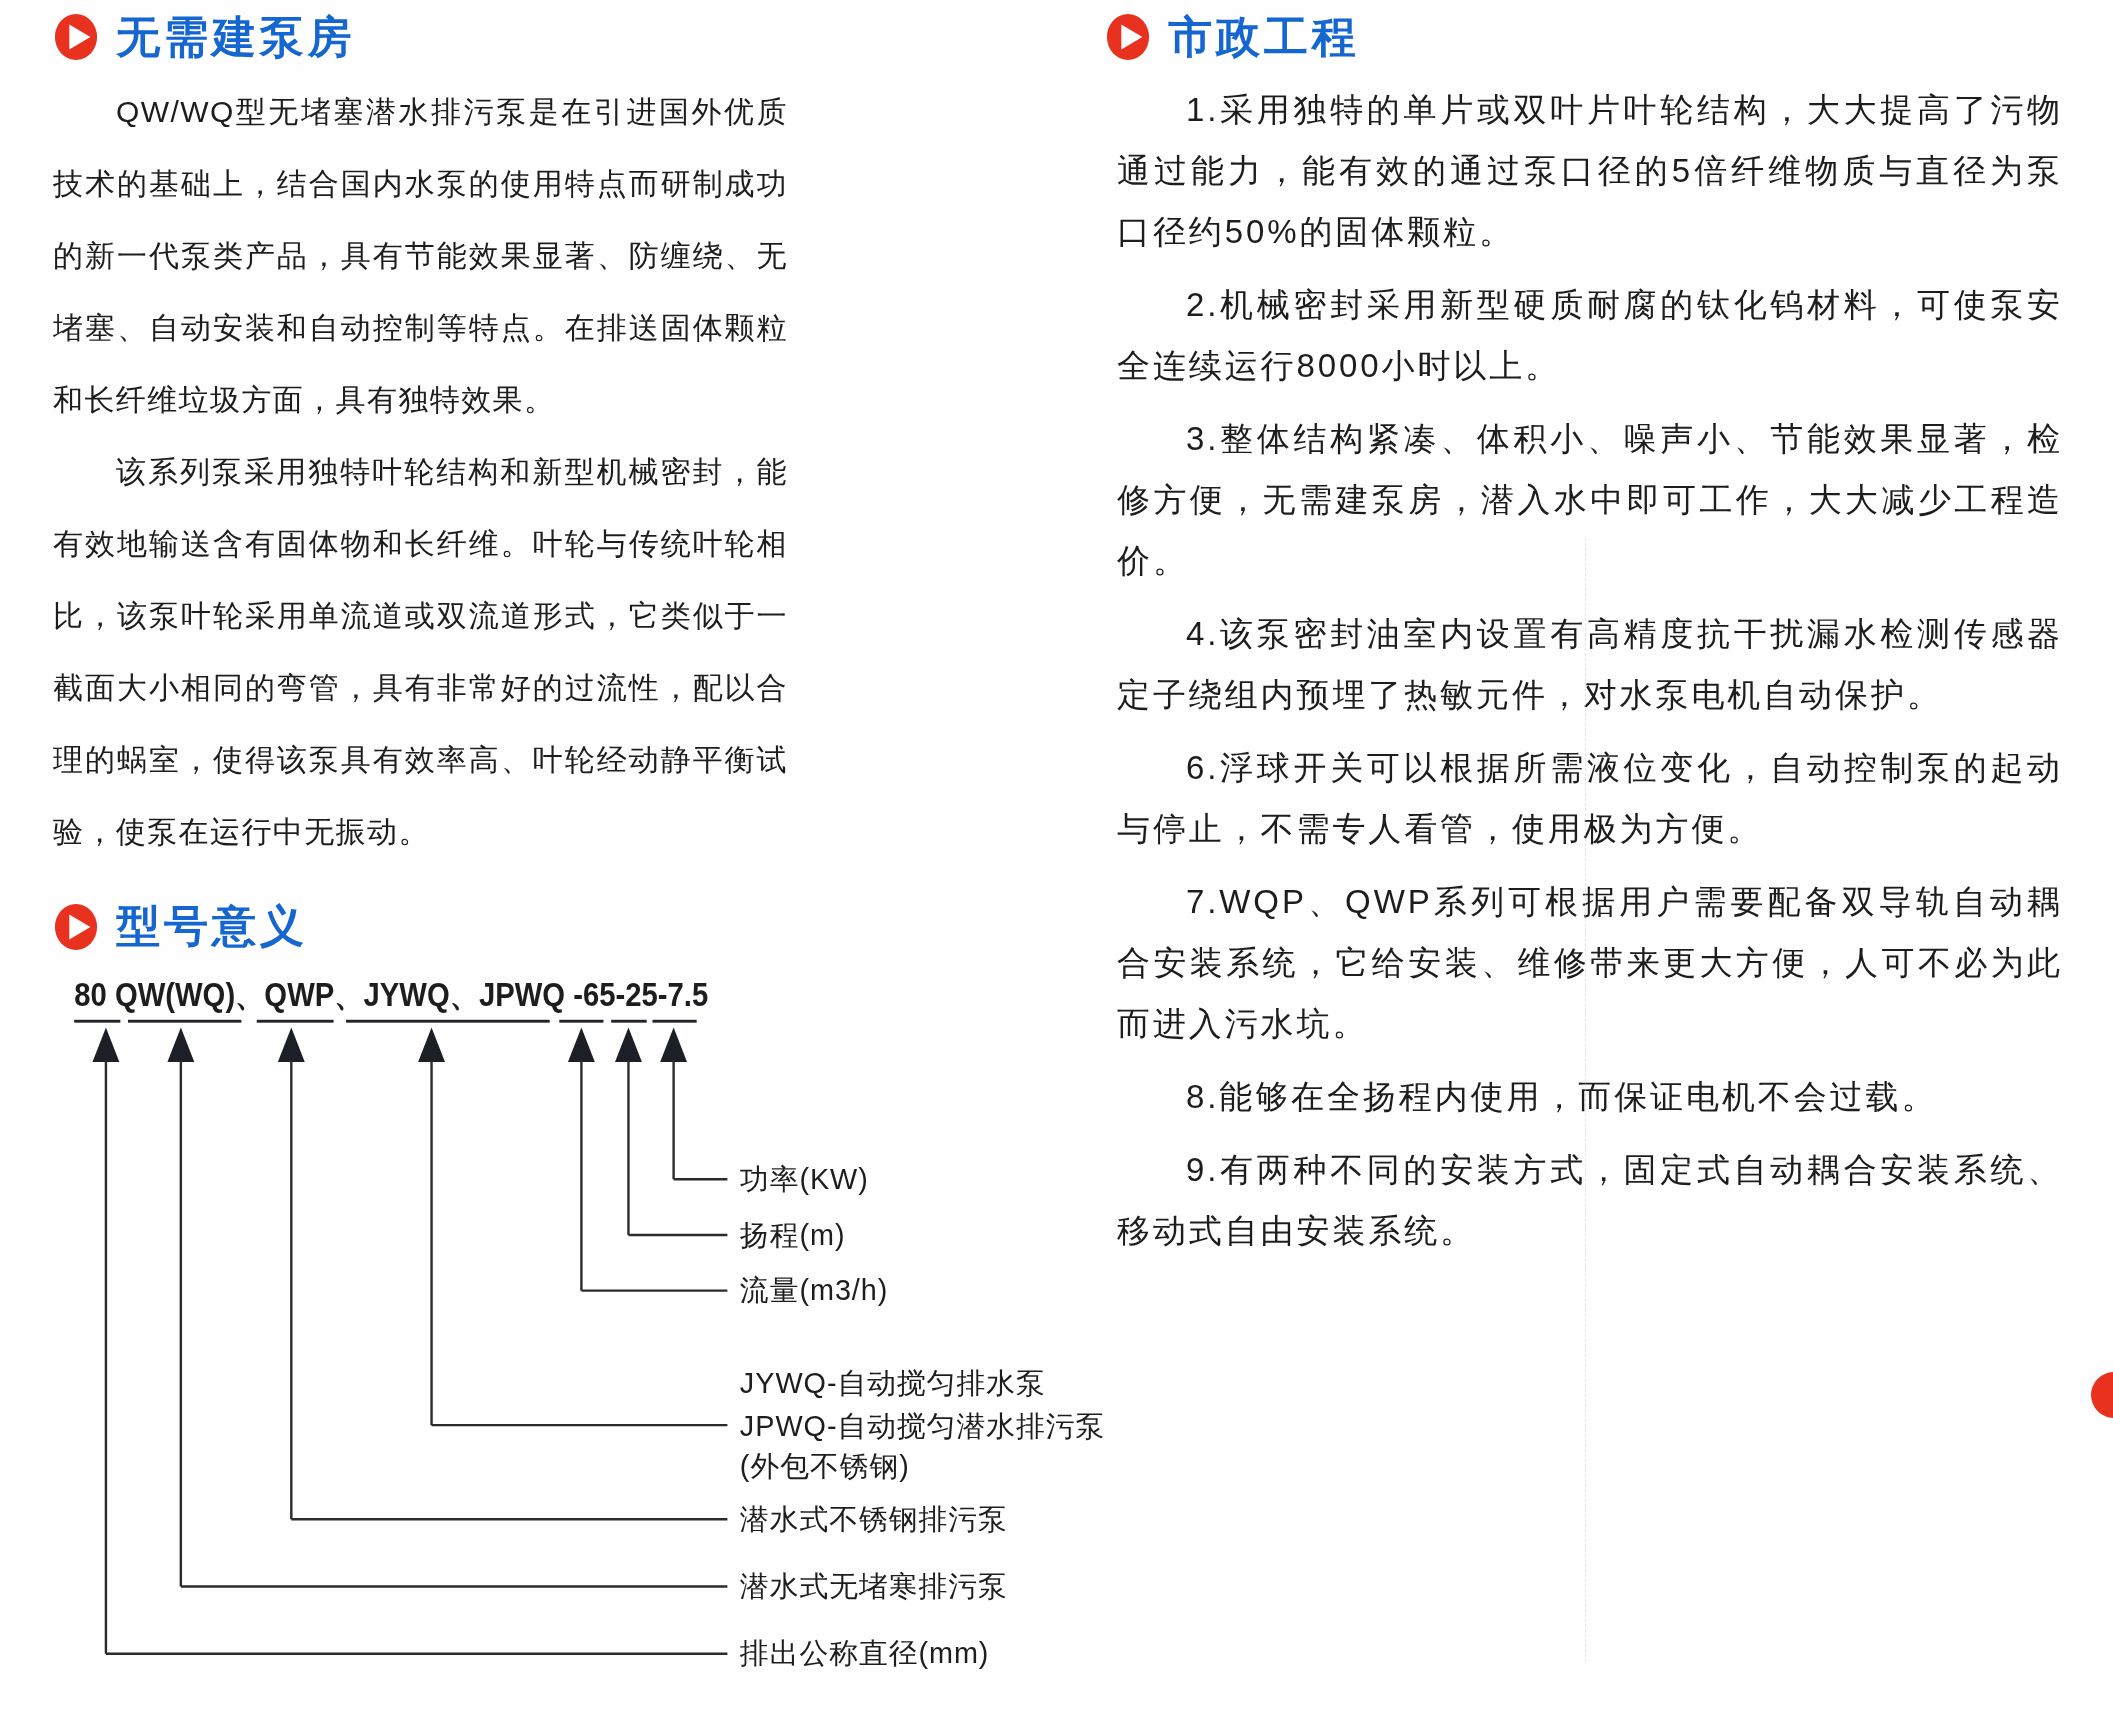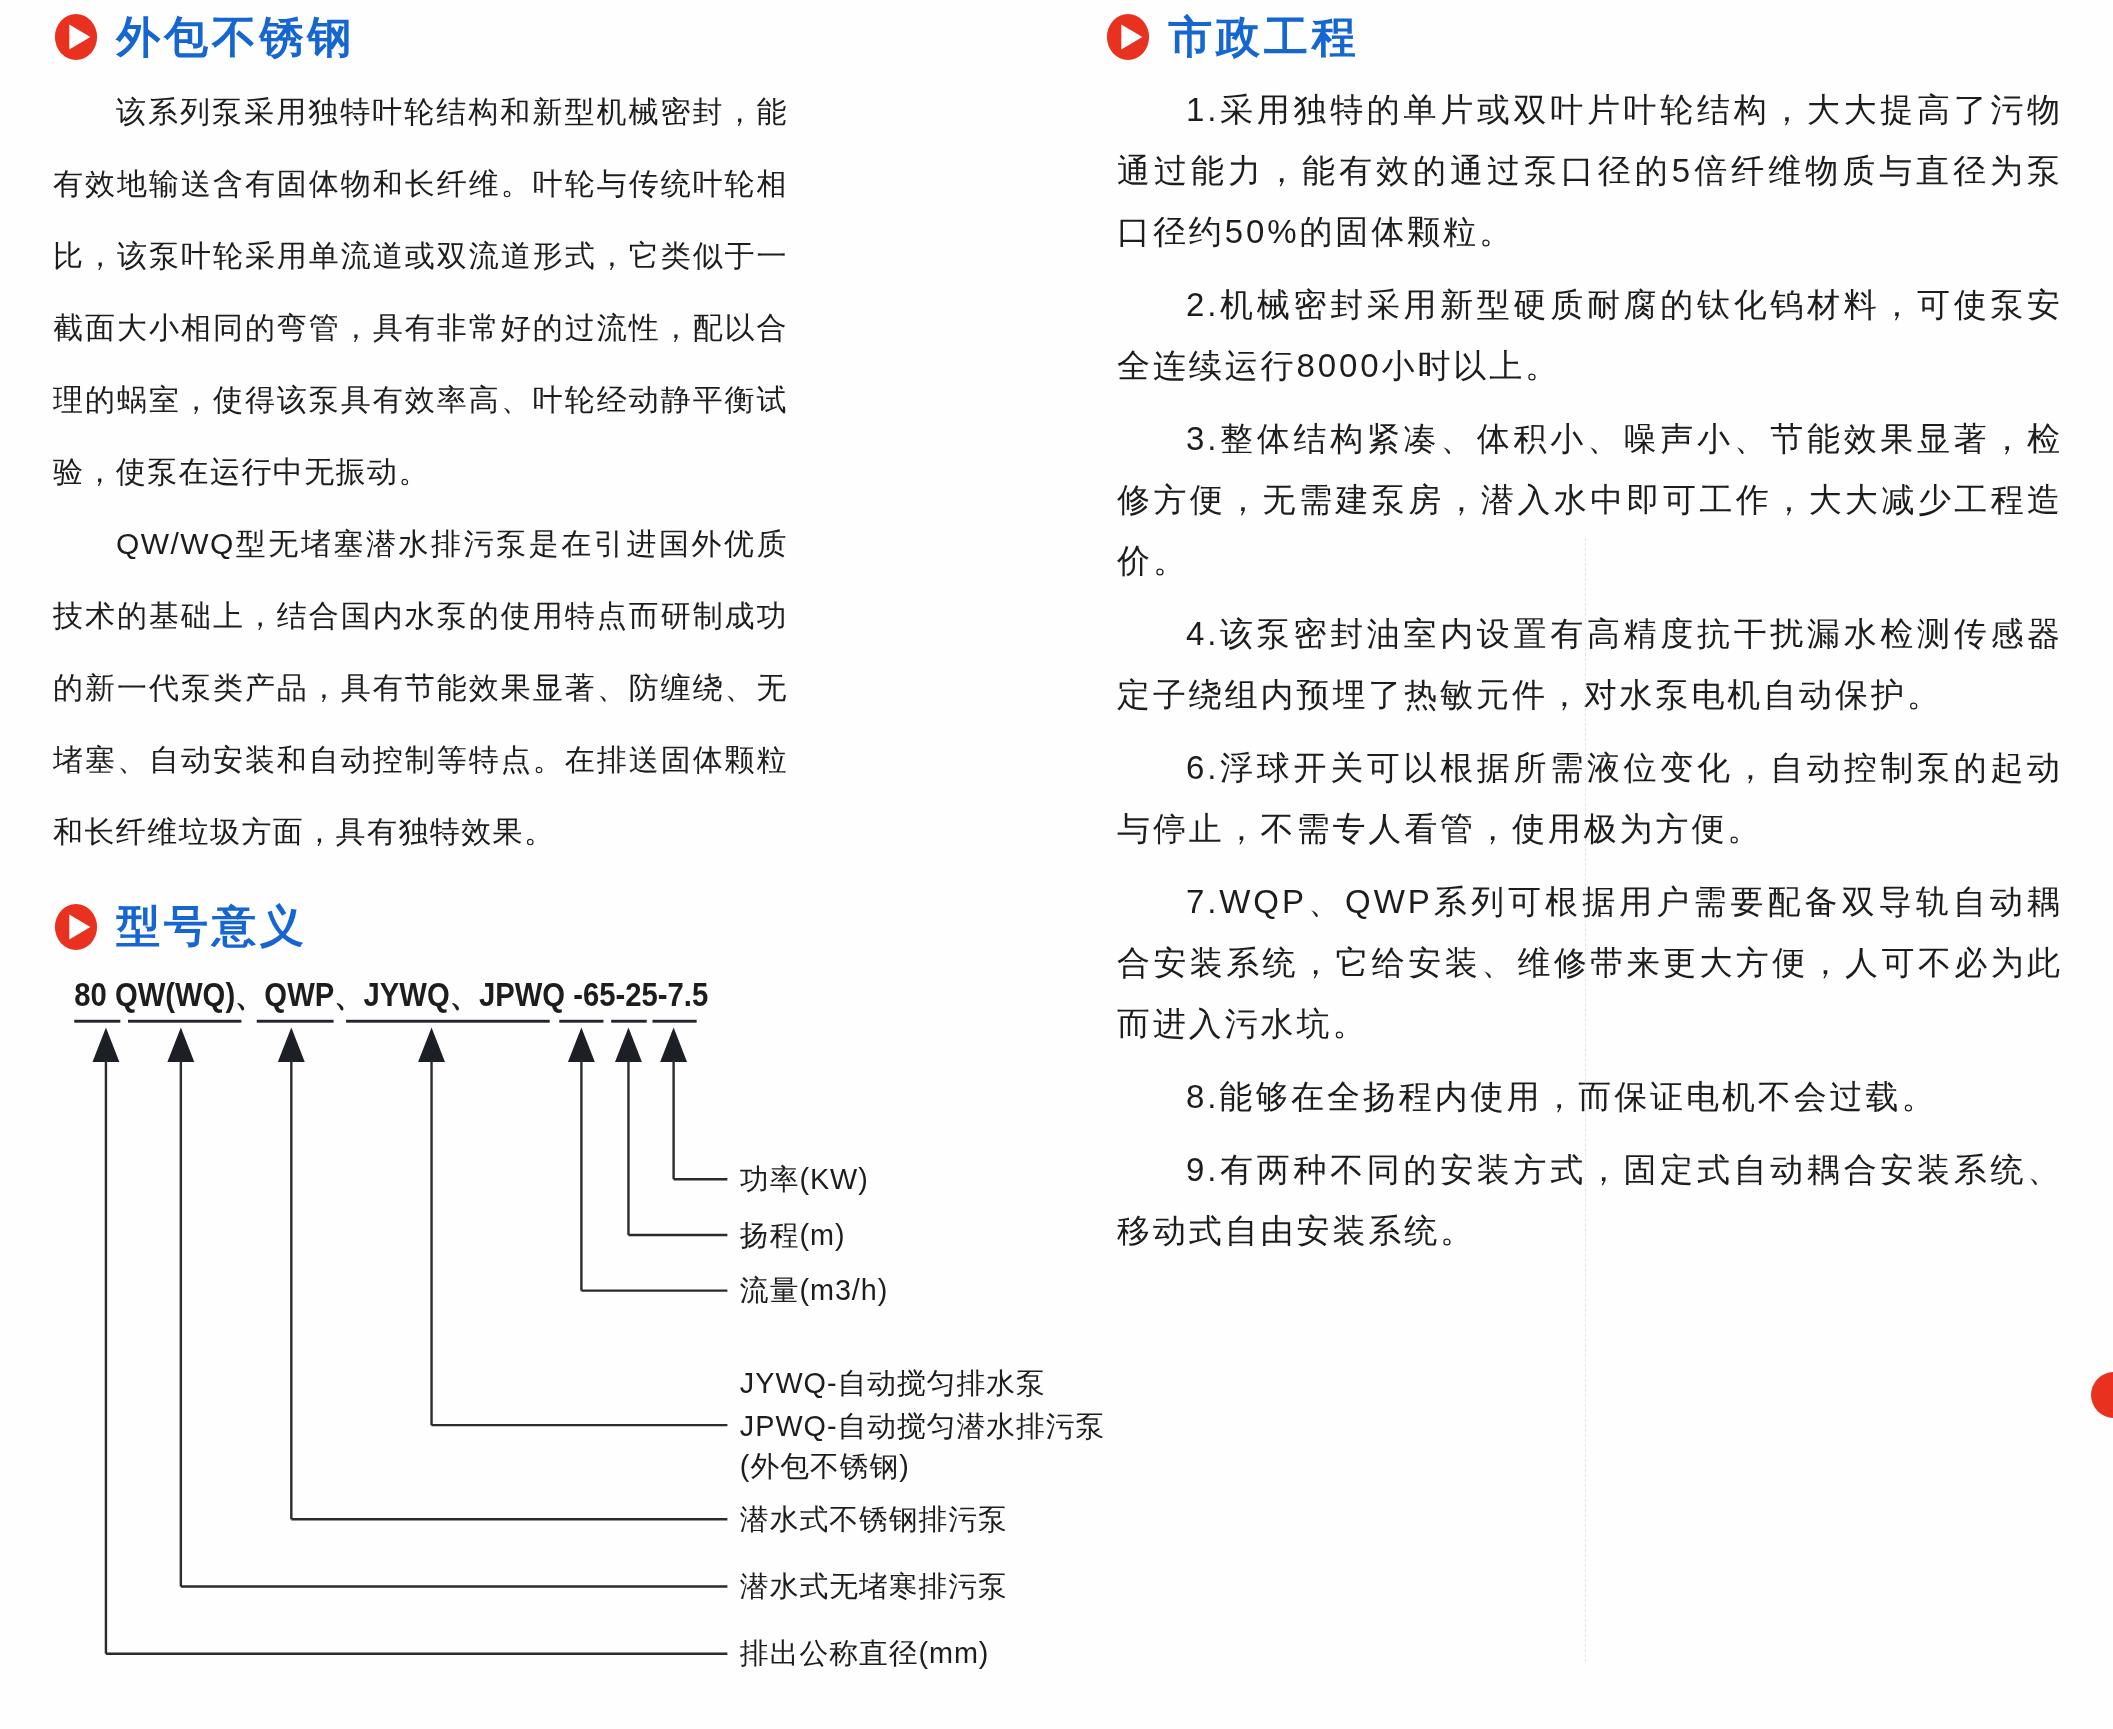--- a/index.html
+++ b/index.html
@@ -37,24 +37,24 @@
 <body>
 
 <div class="page">
 
   <section class="col-left">
     <div class="sec-heading">
       <svg class="bullet" viewBox="0 0 48 50">
         <ellipse cx="24" cy="25" rx="22" ry="24" fill="#e8321f"></ellipse>
         <polygon points="17,12 17,38 39,25" fill="#ffffff"></polygon>
       </svg>
-      <h2>外包不锈钢</h2>
+      <h2>无需建泵房</h2>
     </div>
+    <p class="body-l">QW/WQ型无堵塞潜水排污泵是在引进国外优质技术的基础上，结合国内水泵的使用特点而研制成功的新一代泵类产品，具有节能效果显著、防缠绕、无堵塞、自动安装和自动控制等特点。在排送固体颗粒和长纤维垃圾方面，具有独特效果。</p>
     <p class="body-l">该系列泵采用独特叶轮结构和新型机械密封，能有效地输送含有固体物和长纤维。叶轮与传统叶轮相比，该泵叶轮采用单流道或双流道形式，它类似于一截面大小相同的弯管，具有非常好的过流性，配以合理的蜗室，使得该泵具有效率高、叶轮经动静平衡试验，使泵在运行中无振动。</p>
-    <p class="body-l">QW/WQ型无堵塞潜水排污泵是在引进国外优质技术的基础上，结合国内水泵的使用特点而研制成功的新一代泵类产品，具有节能效果显著、防缠绕、无堵塞、自动安装和自动控制等特点。在排送固体颗粒和长纤维垃圾方面，具有独特效果。</p>
 
     <div class="sec-heading model-heading">
       <svg class="bullet" viewBox="0 0 48 50">
         <ellipse cx="24" cy="25" rx="22" ry="24" fill="#e8321f"></ellipse>
         <polygon points="17,12 17,38 39,25" fill="#ffffff"></polygon>
       </svg>
       <h2>型号意义</h2>
     </div>
 
     <svg class="diagram" width="1076" height="730" viewBox="0 0 1120 760">

